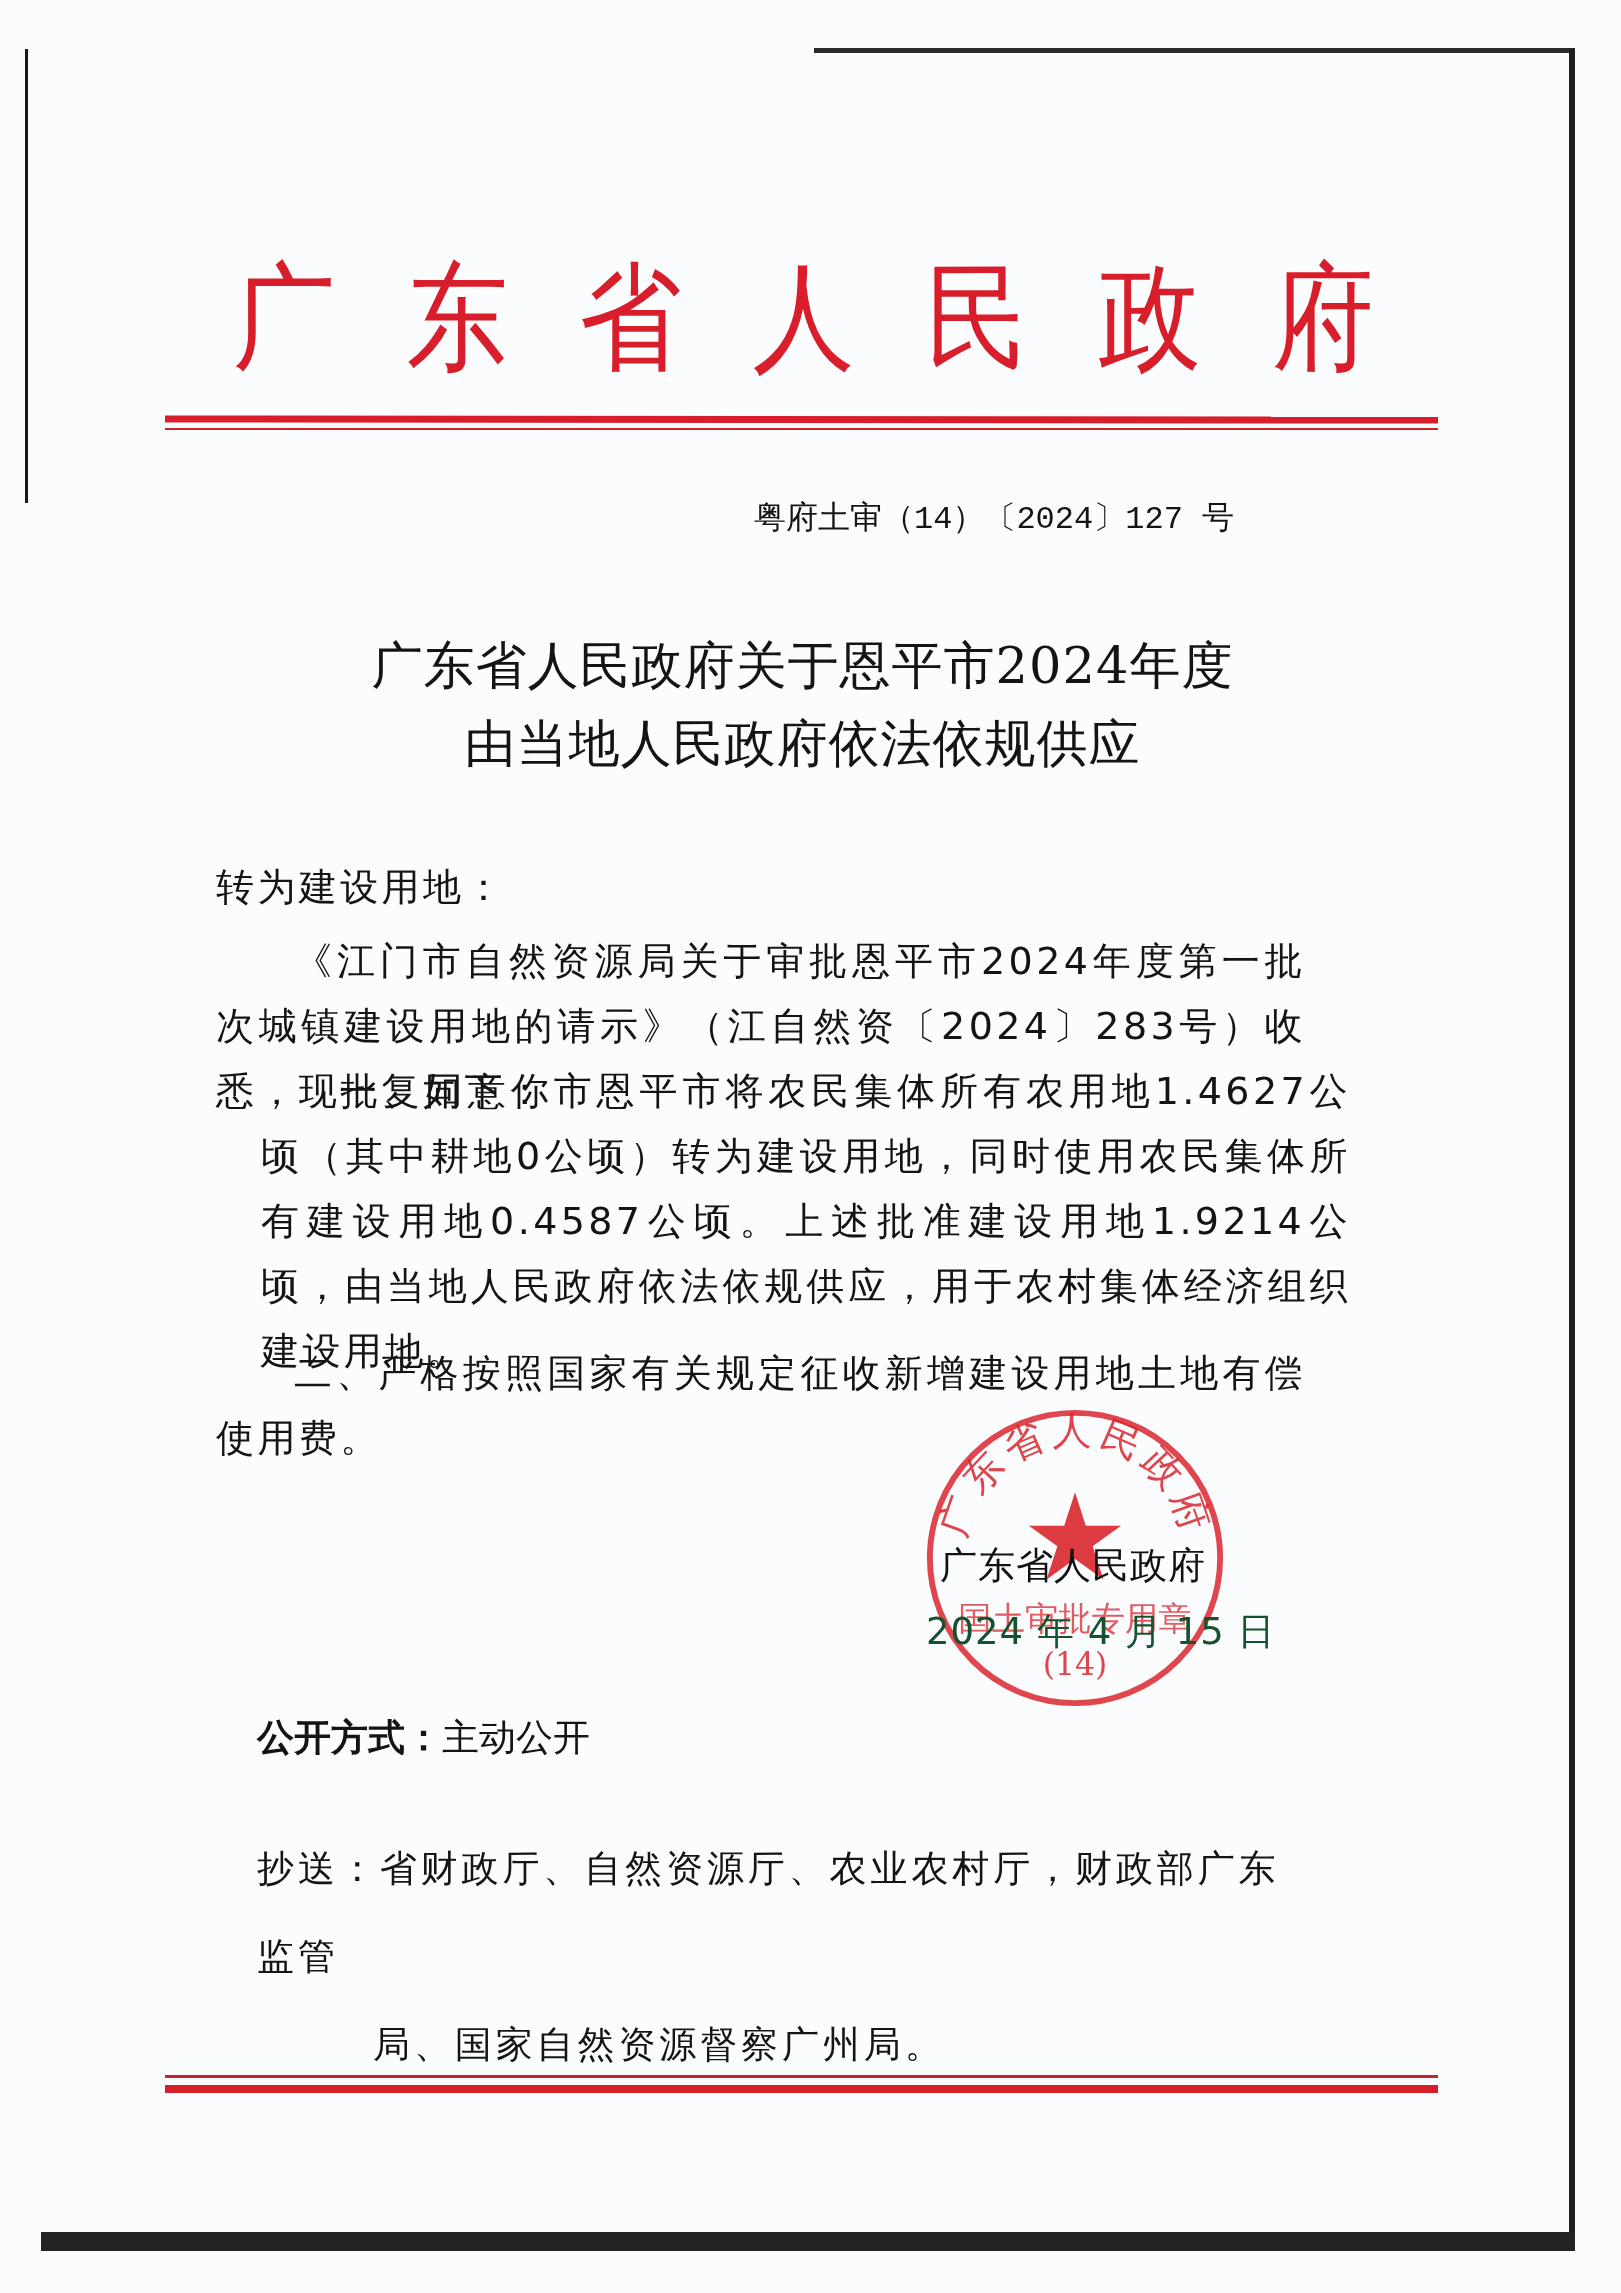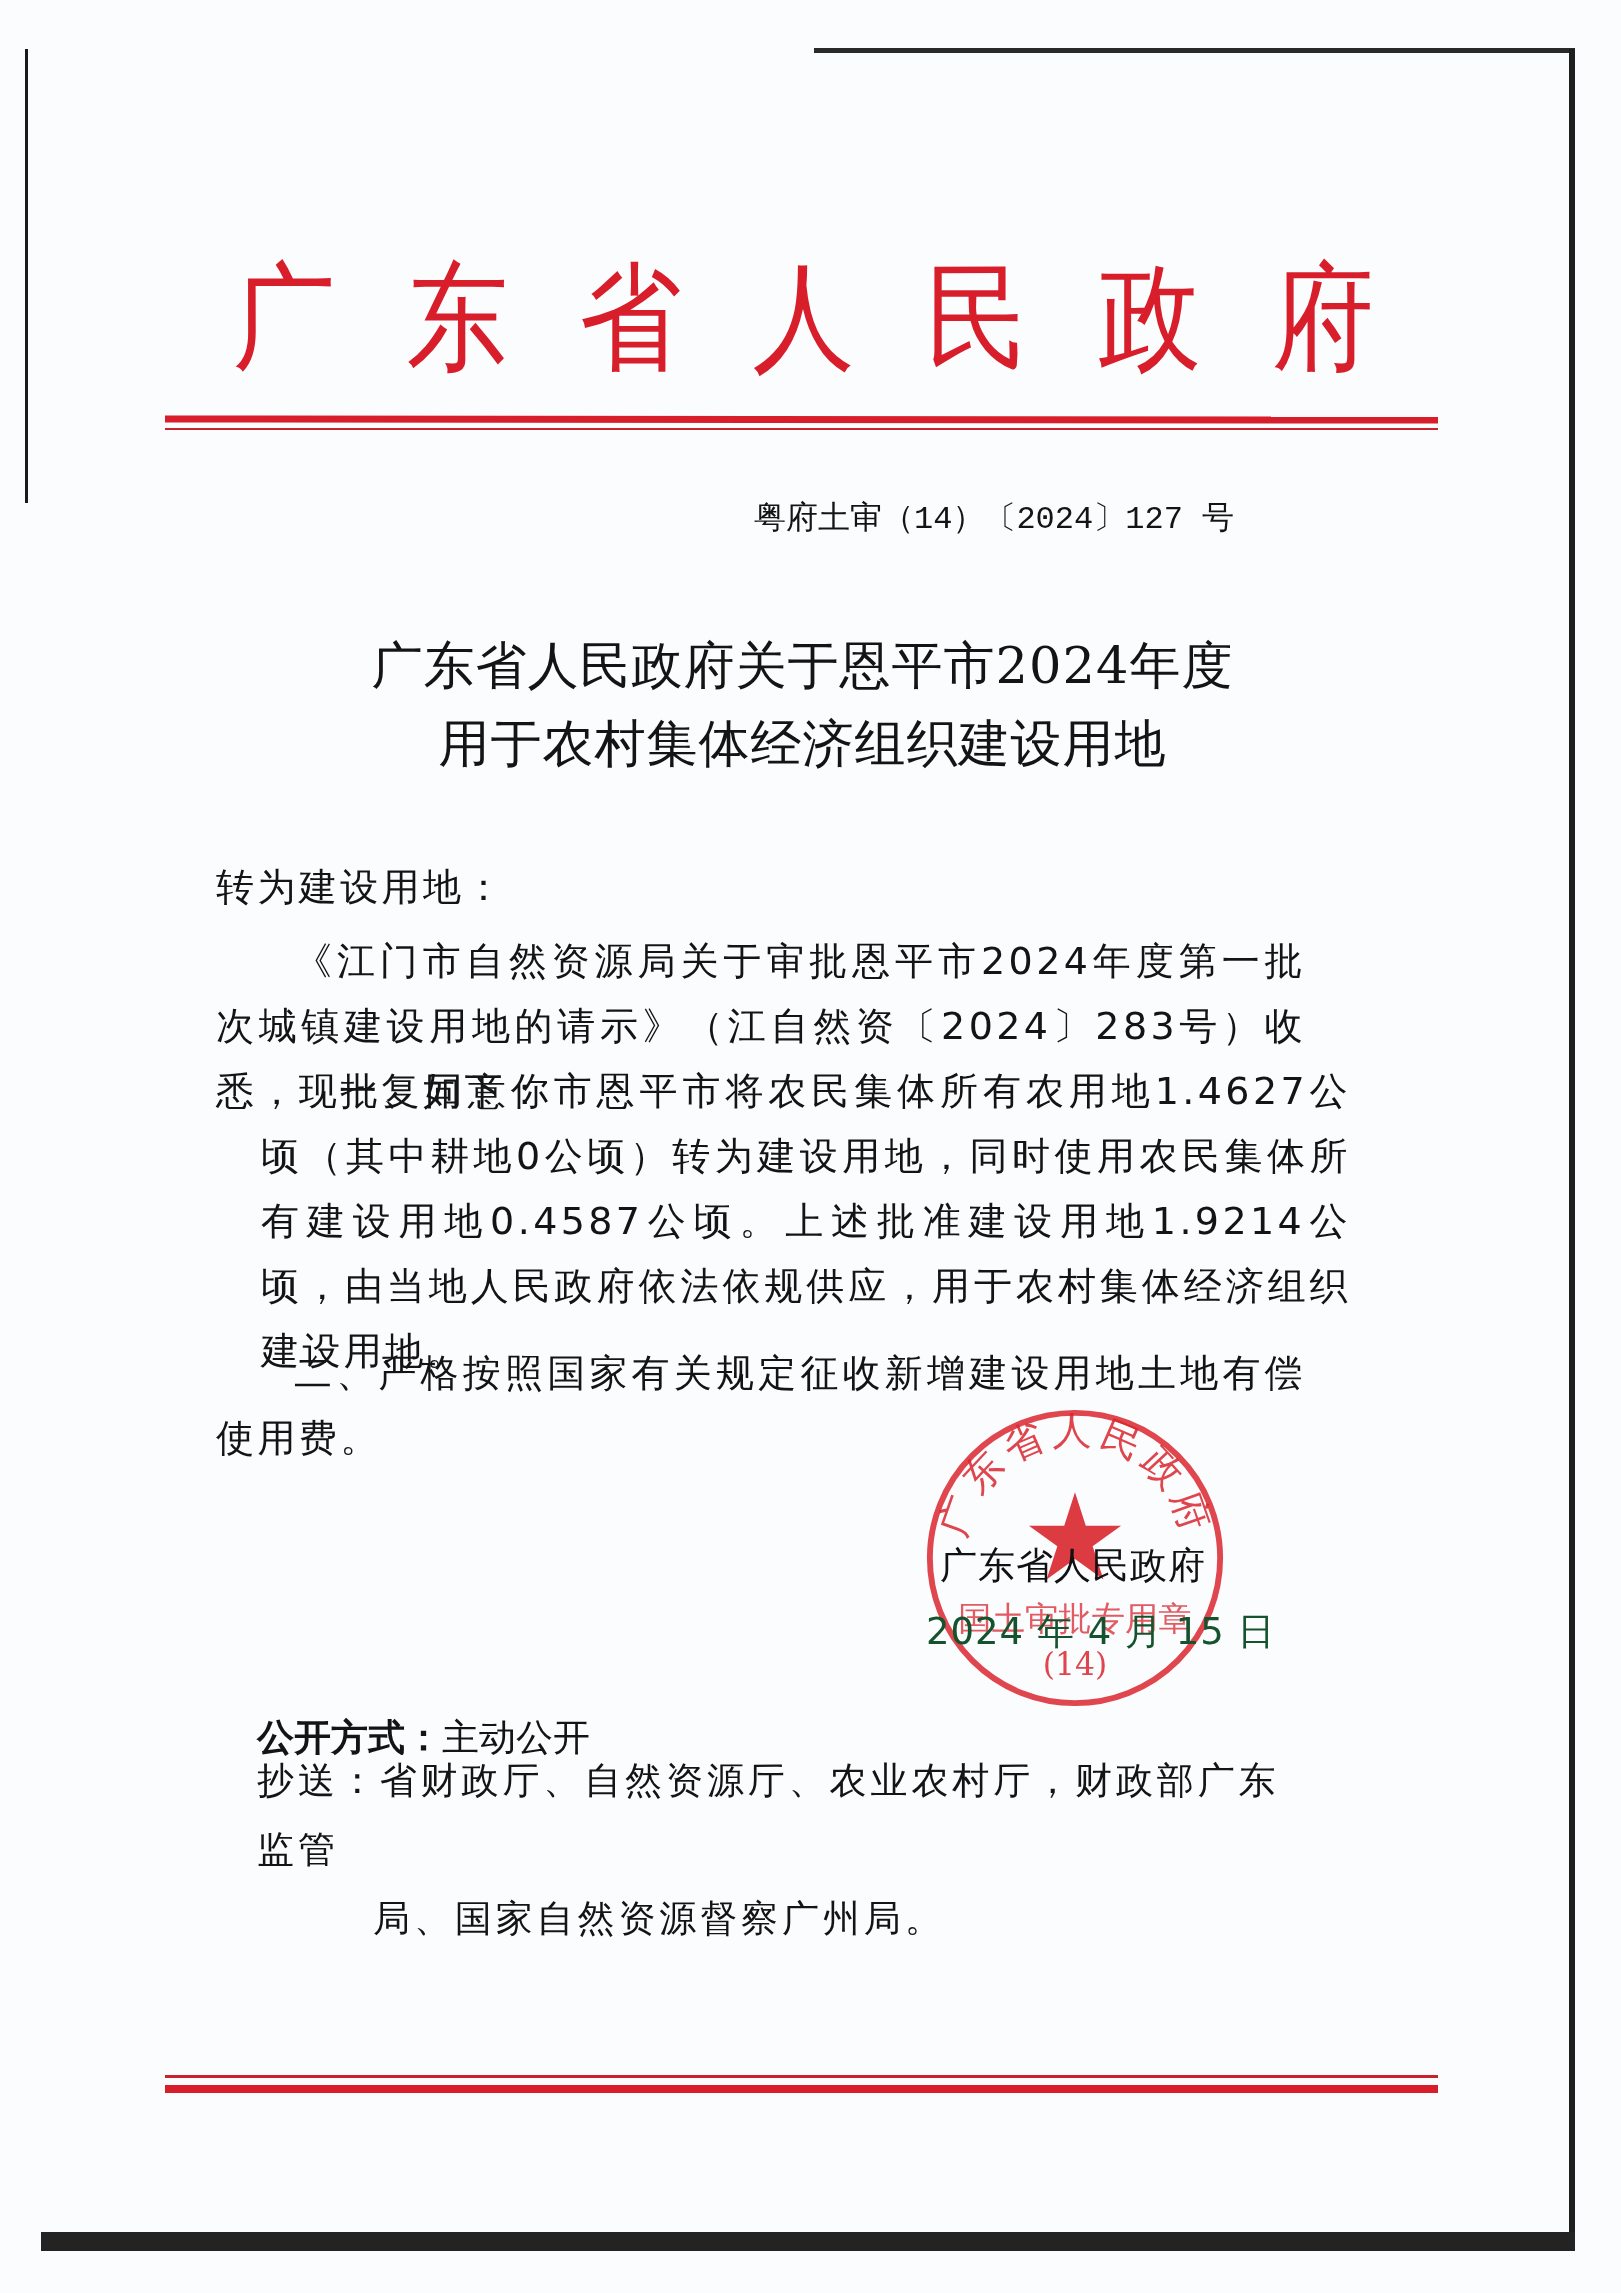--- a/index.html
+++ b/index.html
@@ -55,21 +55,21 @@
     left: 931px; top: 1541px; width: 284px; font-size: 37px; line-height: 49px;
     text-align: center; letter-spacing: 1px; color: #111;
   }
   .sign-date {
     left: 926px; top: 1607px; width: 294px; font-size: 37px; line-height: 49px;
     letter-spacing: 1px; color: #14532d; white-space: nowrap;
   }
 
   .publicity { left: 257px; top: 1713px; font-size: 37px; line-height: 49px; white-space: nowrap; }
   .publicity .lbl { font-weight: bold; }
-  .cc { left: 257px; top: 1746px; width: 1054px; font-size: 37px; line-height: 69px; letter-spacing: 3.9px; }
+  .cc { left: 257px; top: 1825px; width: 1054px; font-size: 37px; line-height: 88px; letter-spacing: 3.9px; }
   .cc .line2 { display: block; padding-left: 116px; }
 
   .foot-thin { left: 165px; top: 2075px; width: 1273px; height: 2.9px; background: #c8232c; }
   .foot-thick { left: 165px; top: 2085px; width: 1273px; height: 7.8px; background: #d81e2a; }
 </style>
 </head>
 <body>
 
 <div class="abs border-left"></div>
 <div class="abs border-top"></div>
@@ -86,21 +86,21 @@
   <span>府</span>
 </div>
 
 <div class="abs red-thick"></div>
 <div class="abs red-thin"></div>
 
 <div class="abs doc-number">粤府土审（14）〔2024〕127 号</div>
 
 <div class="abs heading">
   <div>广东省人民政府关于恩平市2024年度</div>
-  <div>用于农村集体经济组织建设用地</div>
+  <div>由当地人民政府依法依规供应</div>
 </div>
 
 <div class="abs body-text addressee">转为建设用地：</div>
 <div class="abs body-text para p1">《江门市自然资源局关于审批恩平市2024年度第一批次城镇建设用地的请示》（江自然资〔2024〕283号）收悉，现批复如下：</div>
 <div class="abs body-text para p2">一、同意你市恩平市将农民集体所有农用地1.4627公顷（其中耕地0公顷）转为建设用地，同时使用农民集体所有建设用地0.4587公顷。上述批准建设用地1.9214公顷，由当地人民政府依法依规供应，用于农村集体经济组织建设用地。</div>
 <div class="abs body-text para p3">二、严格按照国家有关规定征收新增建设用地土地有偿使用费。</div>
 
 <svg class="abs seal" viewBox="0 0 310 310">
   <defs>
     <path id="sealArc" d="M 50 190 A 112 112 0 1 1 260 190"></path>

